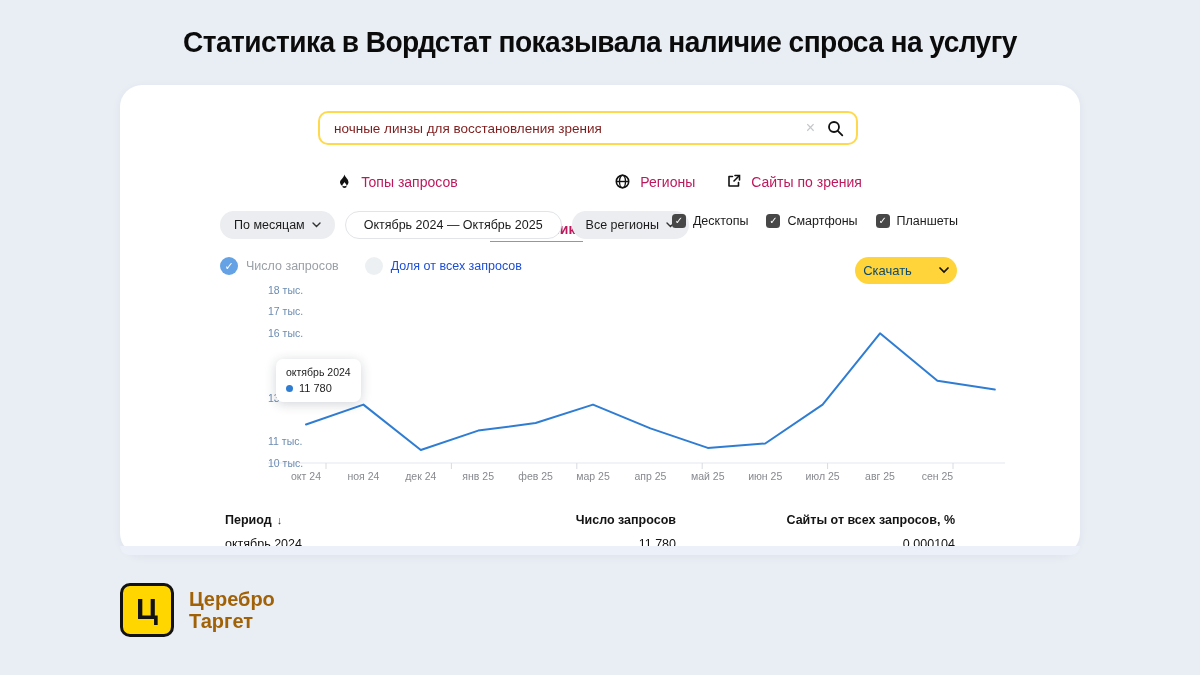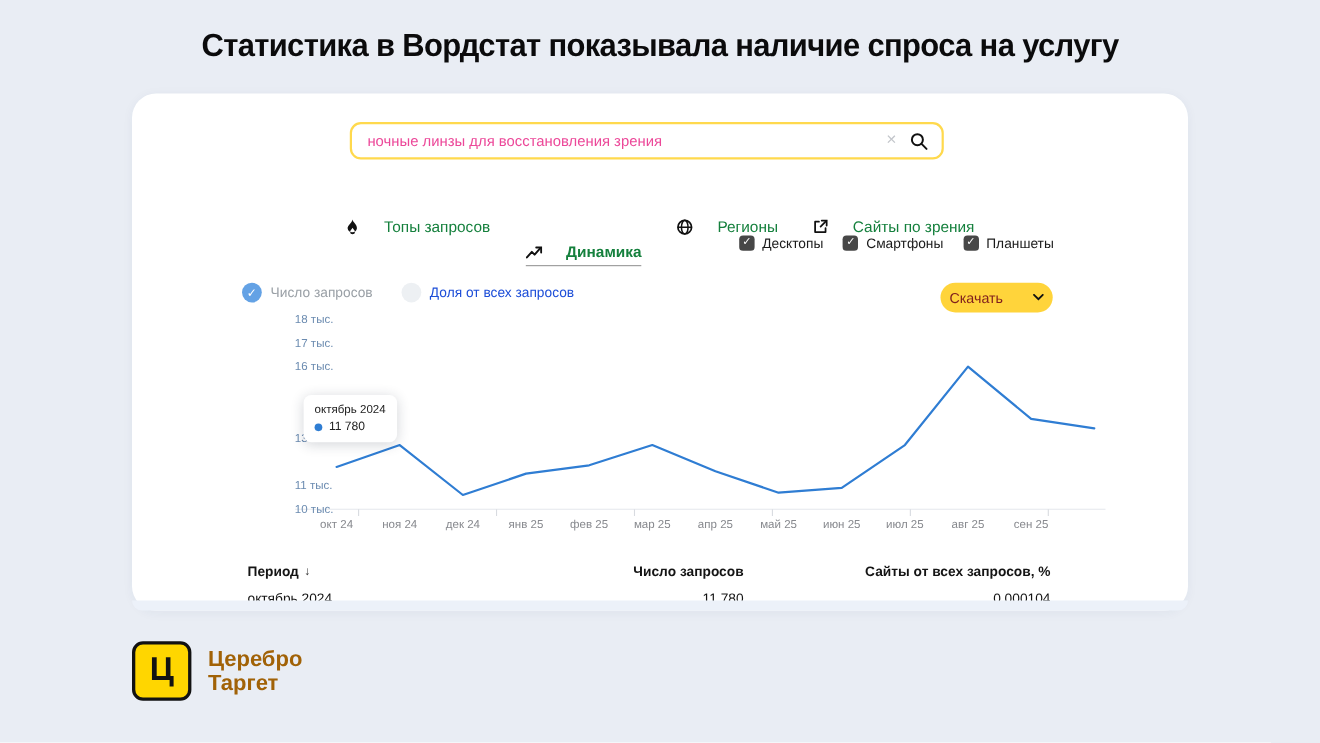--- a/index.html
+++ b/index.html
@@ -18,27 +18,27 @@
     position:absolute;left:120px;top:85px;width:960px;height:470px;
     background:#fff;border-radius:22px;box-shadow:0 2px 10px rgba(40,55,90,.05);
   }
   
   .search{
     position:absolute;left:198px;top:26px;width:540px;height:34px;
     border:2px solid #ffd94d;border-radius:10px;background:#fff;
     display:flex;align-items:center;padding:0 12px;box-sizing:border-box;
   }
   .search input{
-    flex:1;border:none;outline:none;font-size:13.5px;color:#ec4899;
+    flex:1;border:none;outline:none;font-size:13.5px;color:#7f1d1d;
     font-family:"Liberation Sans","DejaVu Sans",sans-serif;background:transparent;
   }
   .clear-x{color:#c3c6cb;font-size:16px;line-height:1;margin-right:12px;cursor:pointer;}
   
   .tabs{position:absolute;top:89px;left:0;right:0;display:flex;justify-content:center;gap:32px;}
-  .tab{display:flex;align-items:center;gap:22px;font-size:14px;color:#15803d;padding-bottom:4px;cursor:pointer;}
+  .tab{display:flex;align-items:flex-start;gap:10px;font-size:14px;color:#be185d;padding-bottom:4px;cursor:pointer;}
   .tab.active{font-weight:700;border-bottom:1.5px solid #979797;margin-top:47px;}
   .tab svg{display:block;}
   
   .filters-left{position:absolute;left:100px;top:126px;display:flex;gap:10px;align-items:center;}
   .pill{height:28px;border-radius:15px;display:flex;align-items:center;gap:7px;
         padding:0 14px;font-size:12.5px;color:#1b1b1b;box-sizing:border-box;cursor:pointer;}
   .pill.gray{background:#ebedf0;}
   .pill.white{background:#fff;border:1px solid #e2e4e8;padding:0 18px;}
   .devices{position:absolute;right:122px;top:129px;display:flex;gap:18px;align-items:center;}
   .device{display:flex;align-items:center;gap:7px;font-size:12.5px;color:#1b1b1b;cursor:pointer;}
@@ -48,21 +48,21 @@
   .legend{position:absolute;left:100px;top:172px;display:flex;gap:26px;align-items:center;}
   .legend-item{display:flex;align-items:center;gap:8px;cursor:pointer;}
   .legend-circle{width:18px;height:18px;border-radius:50%;display:flex;align-items:center;justify-content:center;font-size:11px;}
   .legend-circle.sel{background:#64a2e5;color:#fff;}
   .legend-circle.unsel{background:#edf0f3;}
   .legend-label.sel{font-size:12.5px;color:#9aa0a6;}
   .legend-label.unsel{font-size:12.5px;color:#1d4ed8;}
   .download-btn{
     position:absolute;right:123px;top:172px;width:102px;height:27px;border-radius:14px;
     background:#ffd43b;display:flex;align-items:center;justify-content:center;gap:27px;
-    font-size:13px;color:#7f1d1d;font-weight:500;cursor:pointer;
+    font-size:13px;color:#0c4a6e;font-weight:500;cursor:pointer;
   }
   
   .chart{position:absolute;left:100px;top:198px;width:745px;height:214px;margin-left:48px;}
   .chart svg{position:absolute;left:0;top:0;}
   .tooltip{
     position:absolute;left:8px;top:76px;background:#fff;border-radius:7px;
     box-shadow:0 2px 12px rgba(30,40,60,.20);padding:7px 10px 8px 10px;z-index:3;
   }
   .tooltip-title{font-size:10.5px;color:#222;white-space:nowrap;}
   .tooltip-row{display:flex;align-items:center;gap:6px;margin-top:4px;}
@@ -128,20 +128,37 @@
     <div class="tab">
       <svg width="14" height="14" viewBox="0 0 14 14">
         <path d="M5.5 2.5 H2 V12 H11.5 V8.5" fill="none" stroke="#111" stroke-width="1.6" stroke-linecap="round" stroke-linejoin="round"></path>
         <path d="M8 1.5 H12.5 V6" fill="none" stroke="#111" stroke-width="1.6" stroke-linecap="round"></path>
         <line x1="12.2" y1="1.8" x2="7" y2="7" stroke="#111" stroke-width="1.6" stroke-linecap="round"></line>
       </svg>
       <span>Сайты по зрения</span>
     </div>
   </div>
 
+  <div class="filters-left">
+    <div class="pill gray">
+      <span>По месяцам</span>
+      <svg width="9" height="6" viewBox="0 0 9 6">
+          <path d="M1 1 L4.5 4.5 L8 1" fill="none" stroke="#333" stroke-width="1.4" stroke-linecap="round"></path>
+        </svg>
+    </div>
+    <div class="pill white">
+      <span>Октябрь 2024 — Октябрь 2025</span>
+    </div>
+    <div class="pill gray">
+      <span>Все регионы</span>
+      <svg width="9" height="6" viewBox="0 0 9 6">
+          <path d="M1 1 L4.5 4.5 L8 1" fill="none" stroke="#333" stroke-width="1.4" stroke-linecap="round"></path>
+        </svg>
+    </div>
+  </div>
 
   <div class="devices">
     <div class="device">
       <span class="checkbox">✓</span>
       <span>Десктопы</span>
     </div>
     <div class="device">
       <span class="checkbox">✓</span>
       <span>Смартфоны</span>
     </div>

